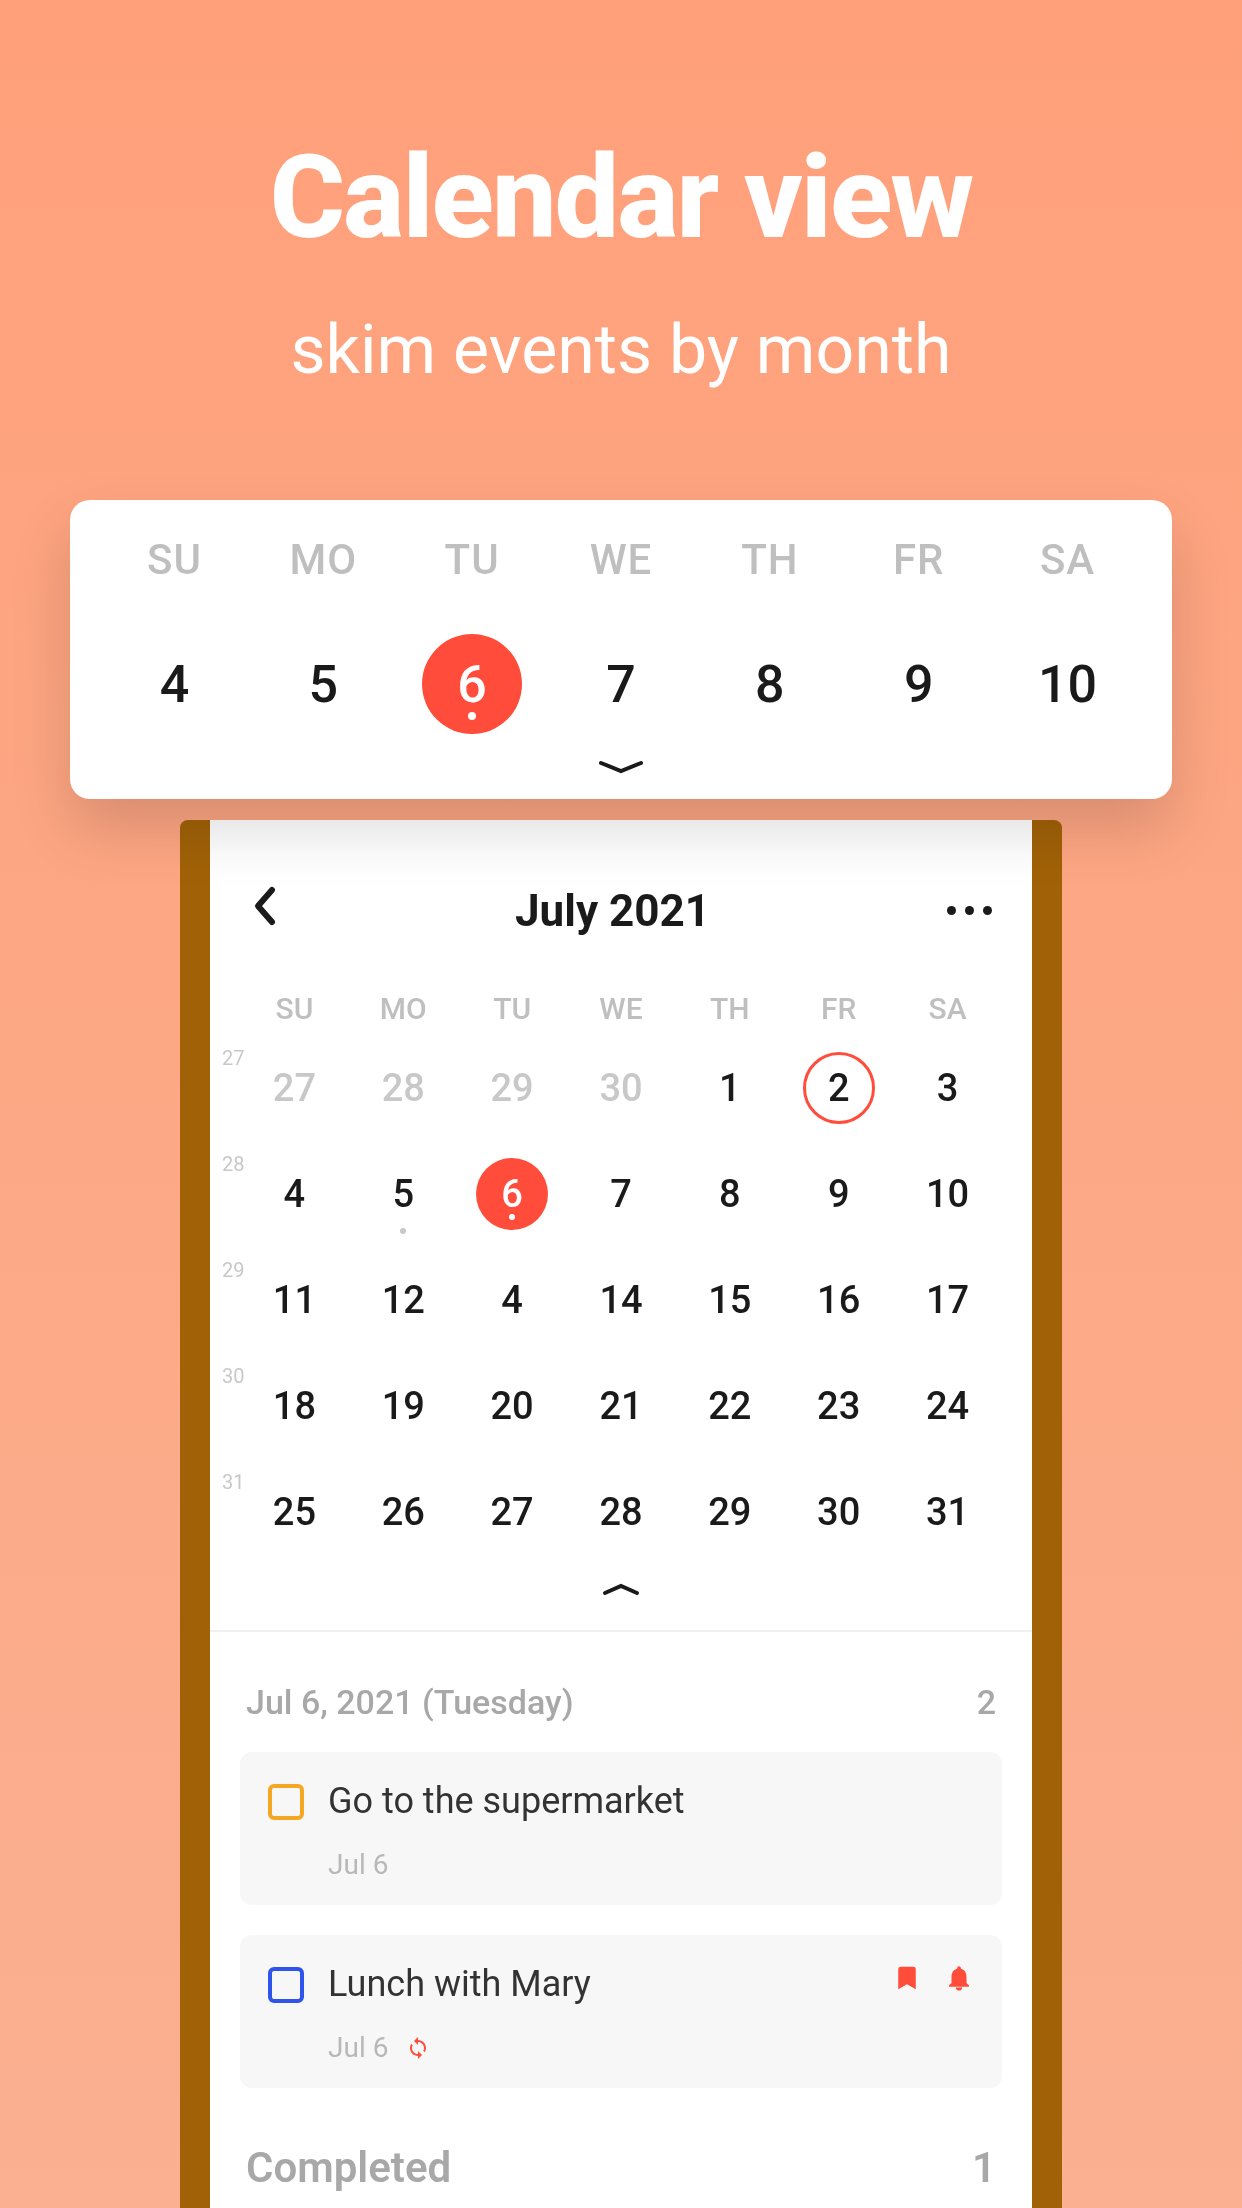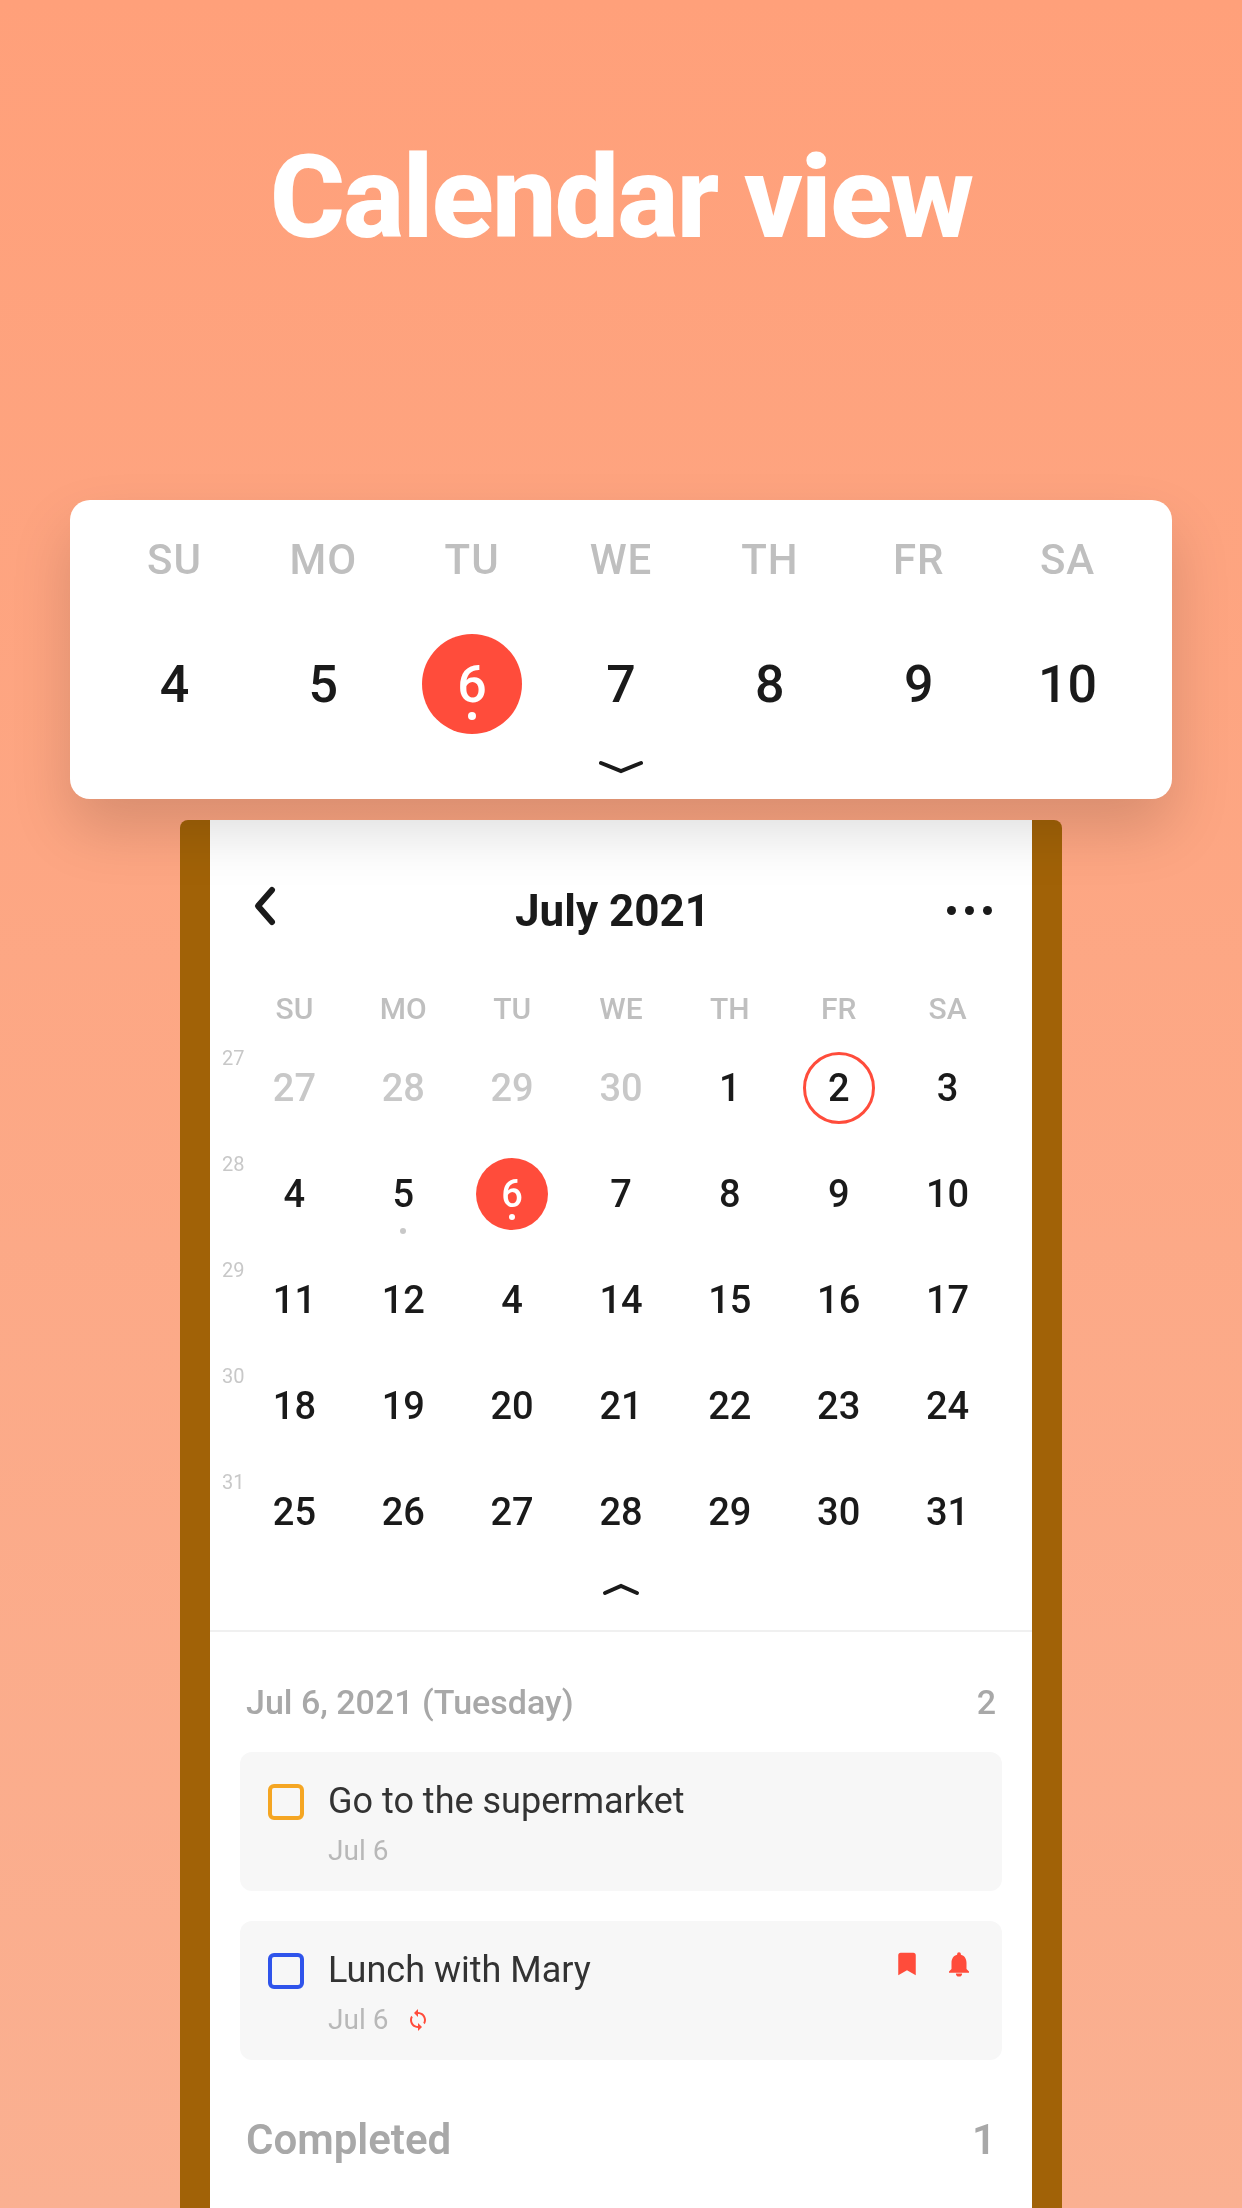--- a/index.html
+++ b/index.html
@@ -83,33 +83,34 @@
     padding: 28px 28px 24px 28px;
     display: flex;
     align-items: flex-start;
     gap: 24px;
   }
   .task-cb { width: 36px; height: 36px; border: 4px solid; border-radius: 6px; flex-shrink: 0; margin-top: 4px; }
   .cb-orange { border-color: #F5A623; }
   .cb-blue { border-color: #2F54EB; }
   .task-body { flex: 1; }
   .task-title { font-size: 36px; color: #333; font-weight: 400; }
-  .task-sub { font-size: 28px; color: #b8b8b8; margin-top: 12px; display: flex; align-items: center; gap: 18px; }
+  .task-sub { font-size: 28px; color: #b8b8b8; margin-top: 26px; display: flex; align-items: center; gap: 18px; }
   .task-icons { display: flex; gap: 22px; align-items: center; }
   .ic { color: #FF4C3B; }
   .ic svg { width: 30px; height: 30px; display: block; }
   .ic-sm svg { width: 24px; height: 24px; }
 
   .completed { display: flex; justify-content: space-between; color: #a8a8a8; font-size: 42px; font-weight: 600; margin-top: 55px; padding: 0 6px; }
 </style>
 </head>
 <body>
 
 <div class="hero">
   <div class="hero-title">Calendar view</div>
+  <div class="hero-sub">skim events by month</div>
 </div>
 
 <div class="week-card">
   <div class="wc-row" id="wc-dow-row">
       <div class="wc-dow">SU</div>
       <div class="wc-dow">MO</div>
       <div class="wc-dow">TU</div>
       <div class="wc-dow">WE</div>
       <div class="wc-dow">TH</div>
       <div class="wc-dow">FR</div>

